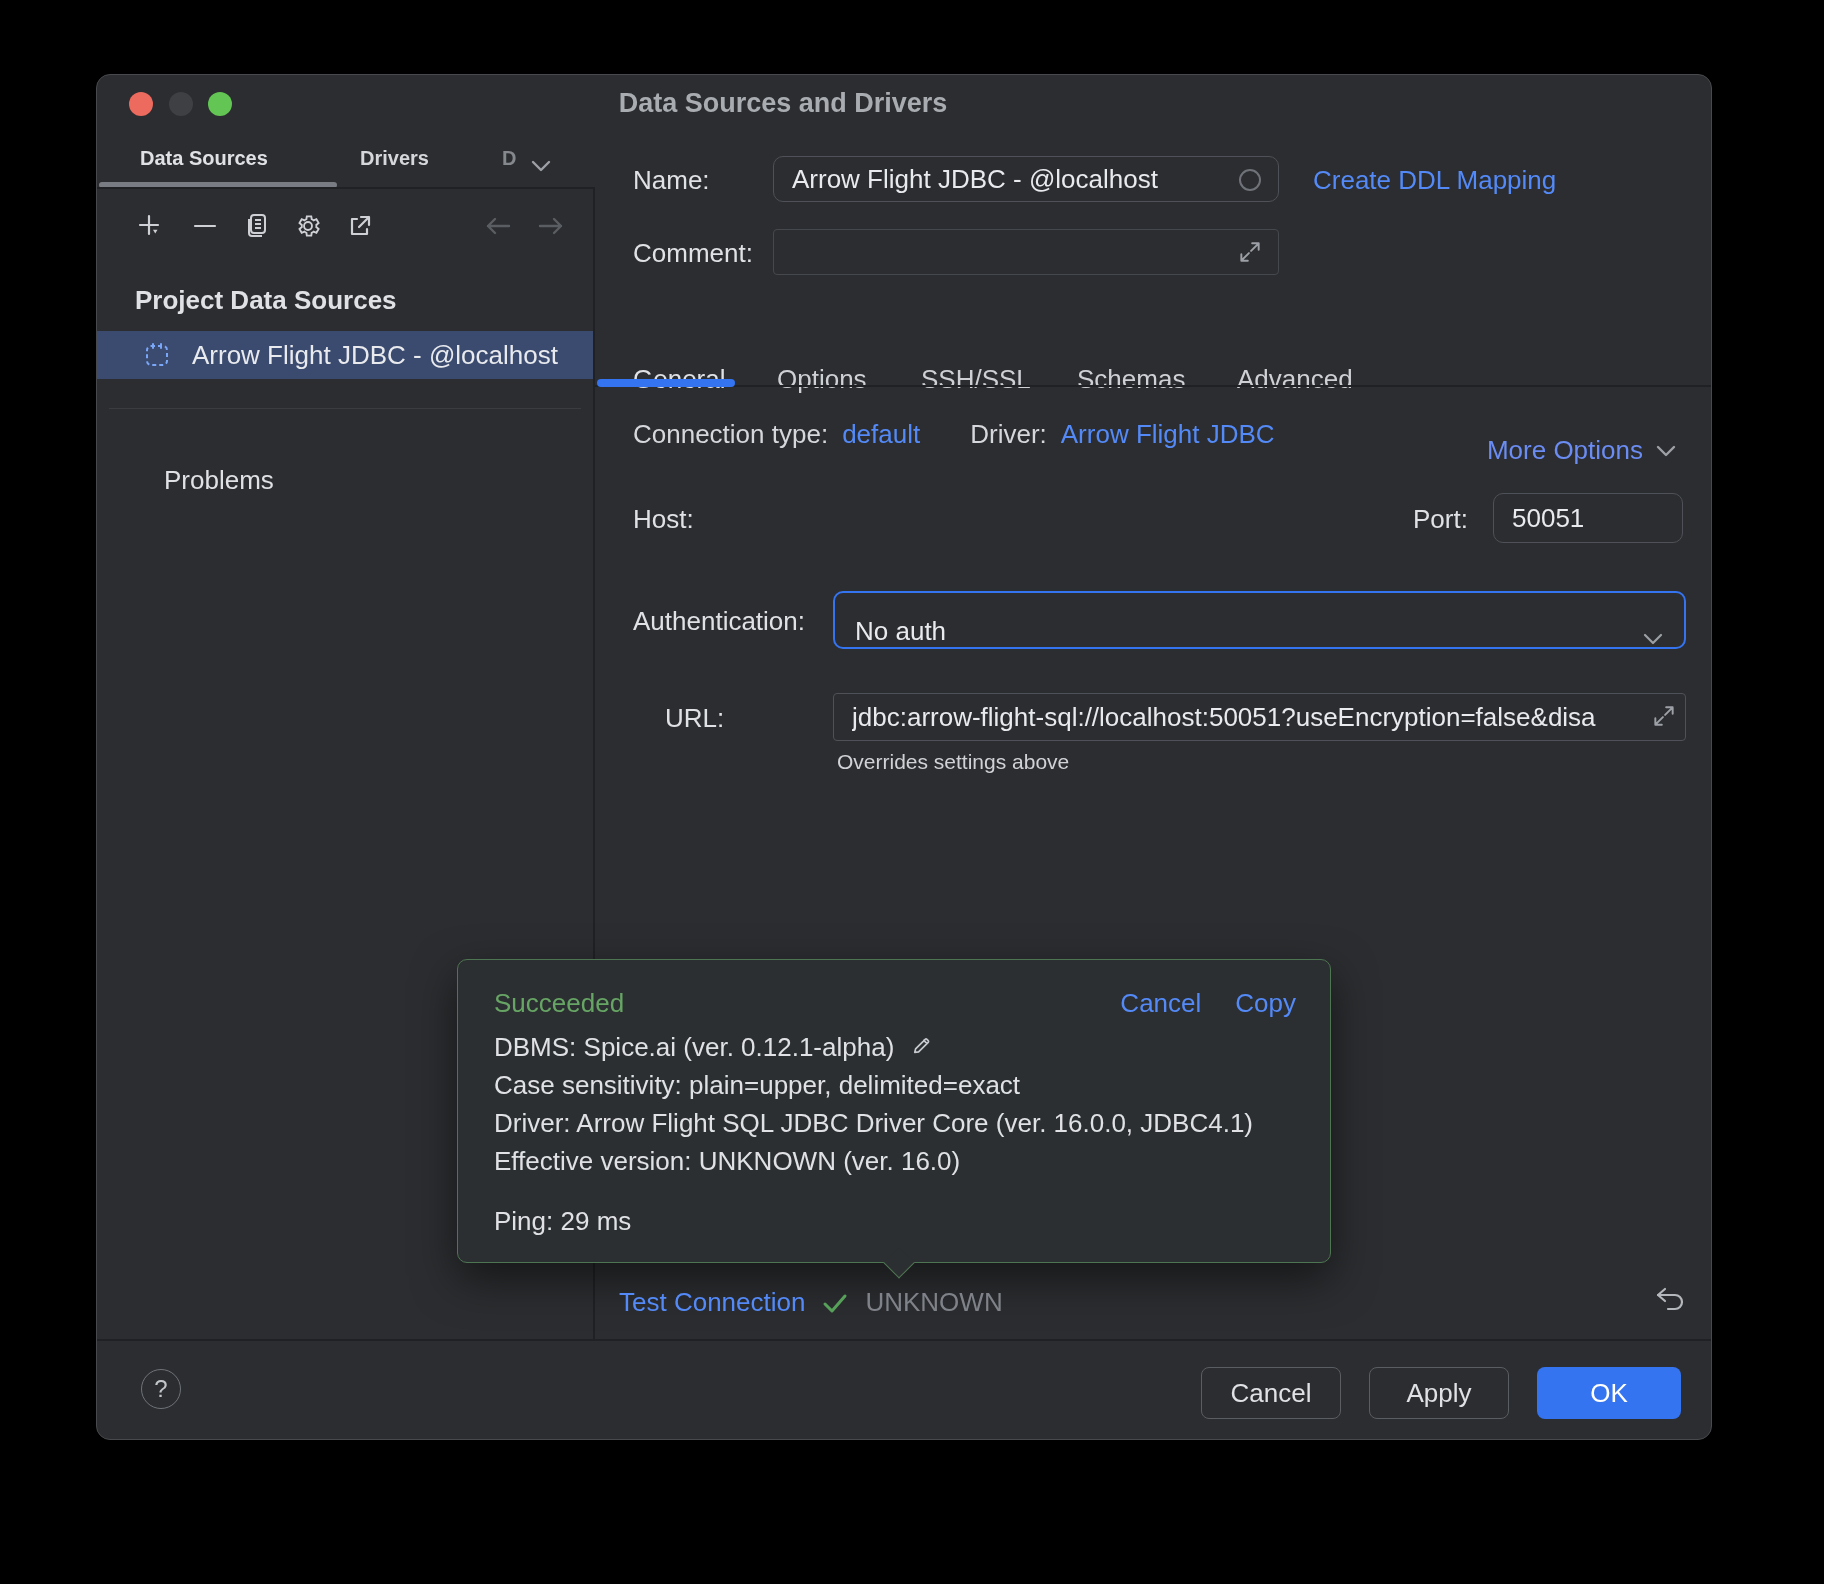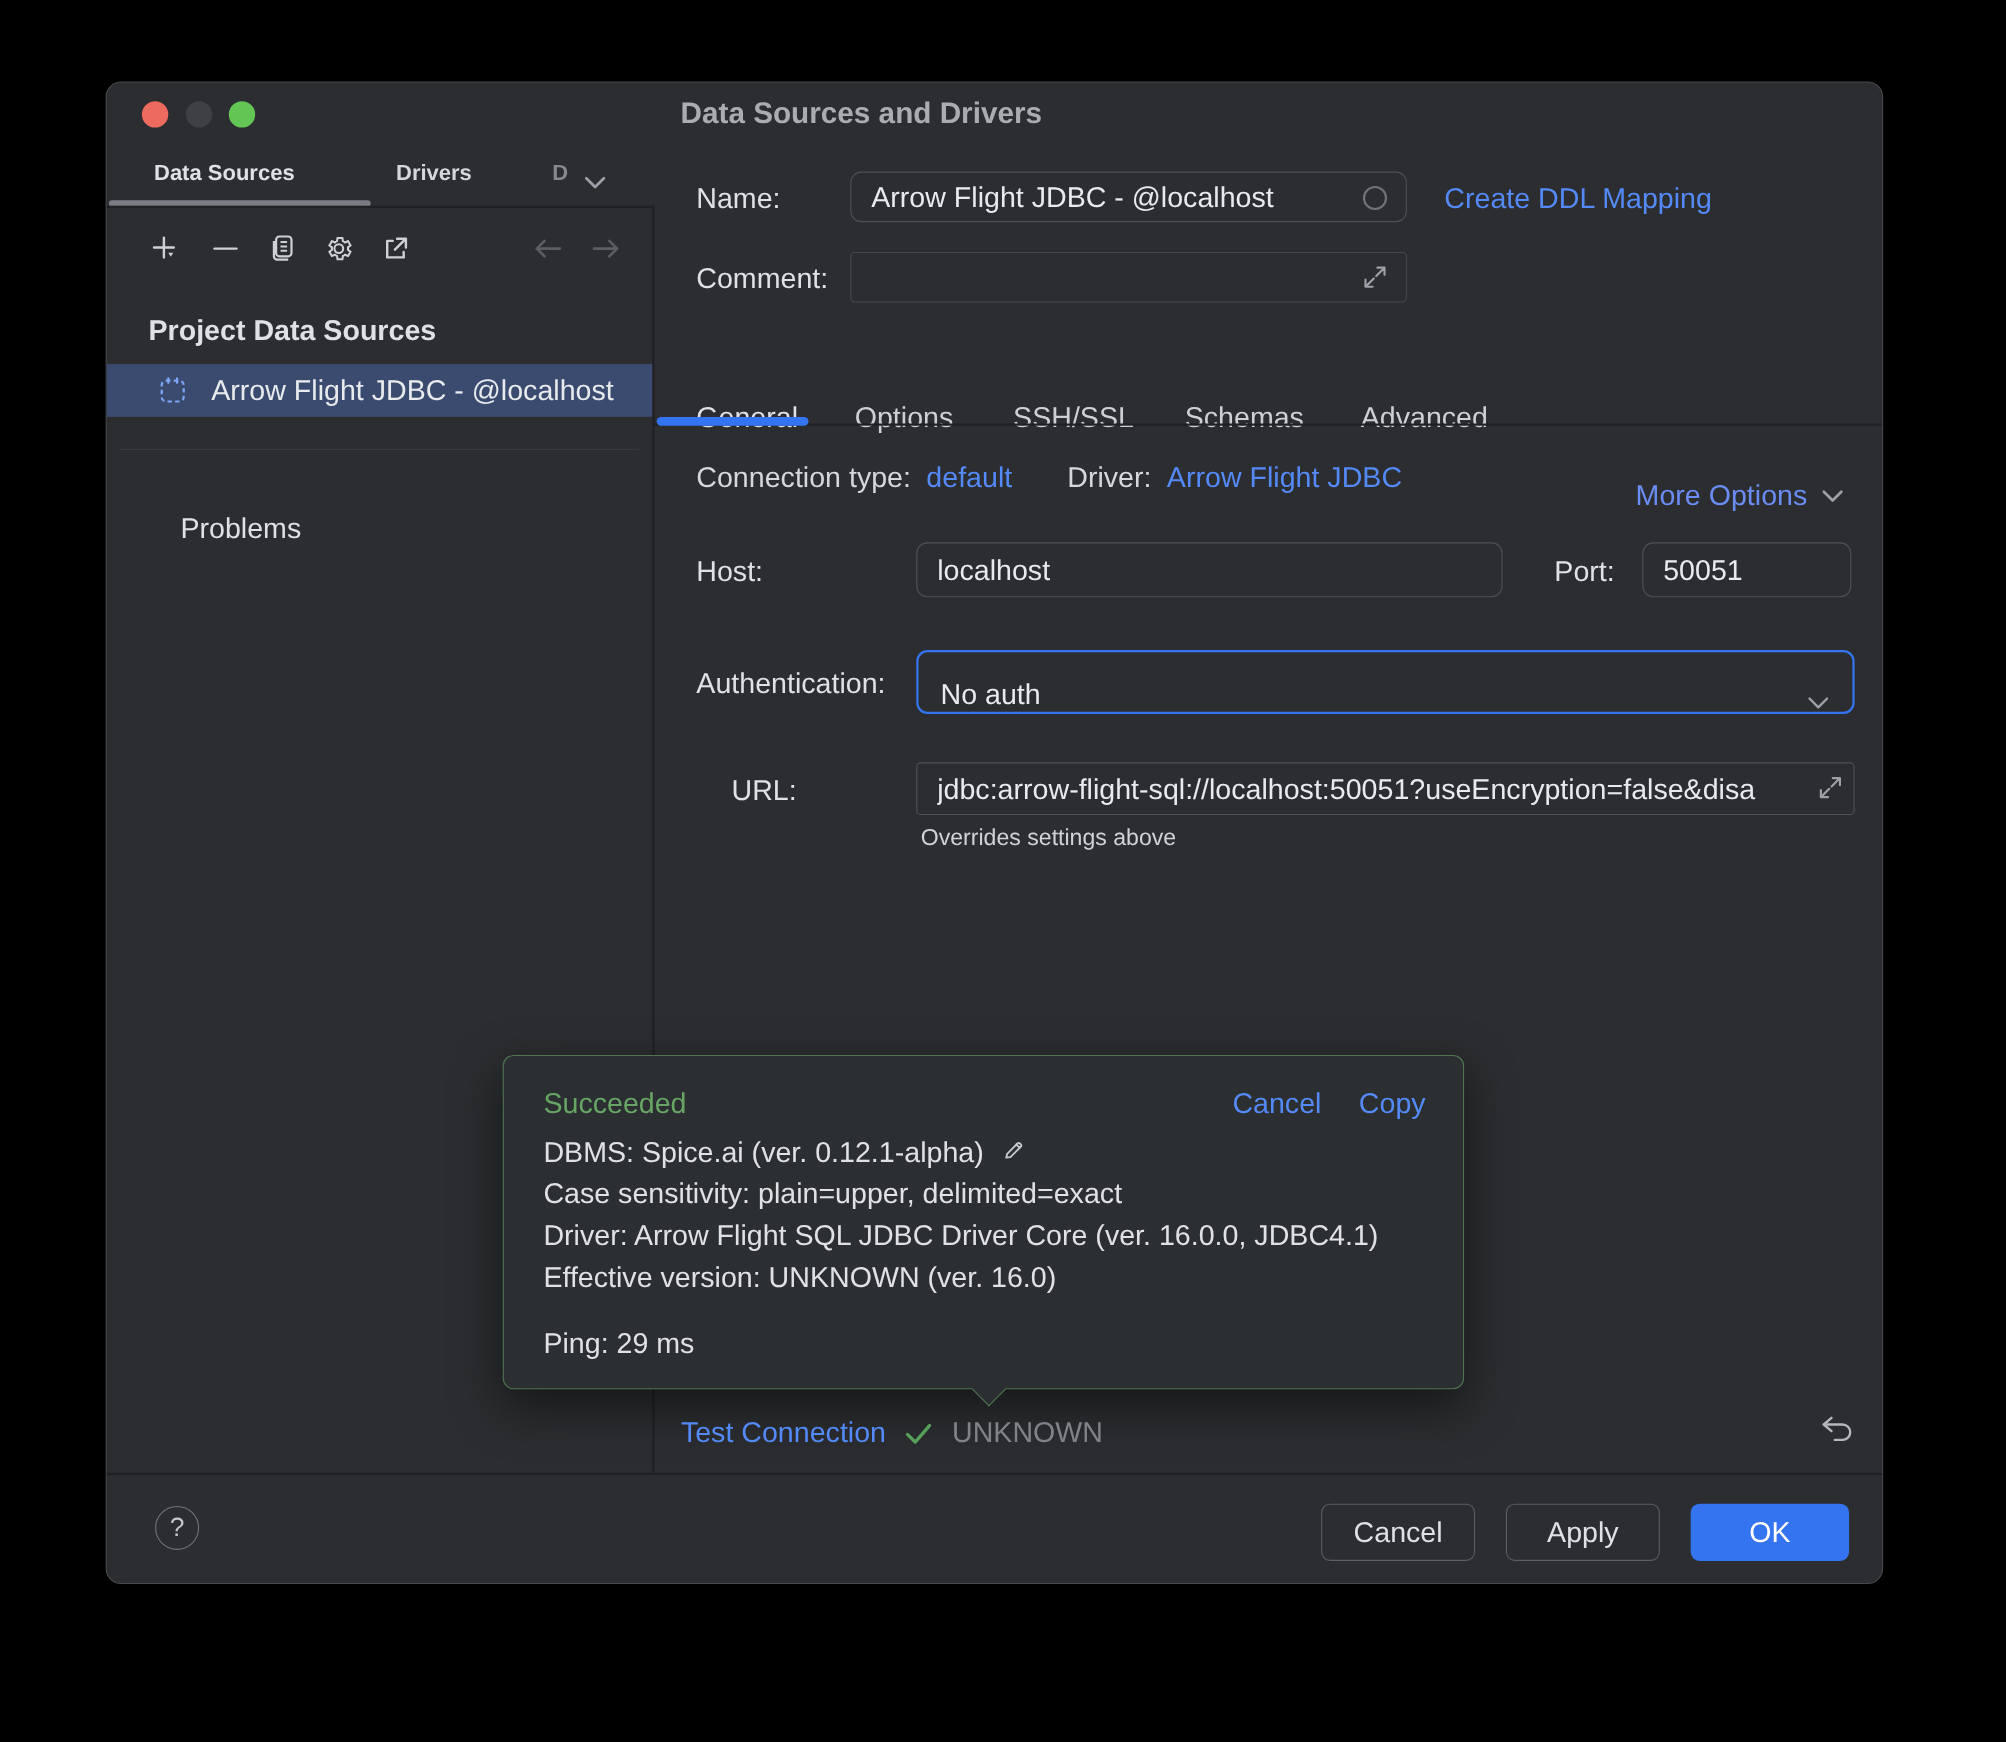--- a/index.html
+++ b/index.html
@@ -186,21 +186,20 @@
     <span class="link">Arrow Flight JDBC</span>
   </div>
   <div class="abs more-opt">
     <span class="link" style="color:#6b8cf2;">More Options</span>
     <svg width="22" height="16" viewBox="0 0 22 16">
         <path d="M3 4l8 8 8-8" fill="none" stroke="#9da0a6" stroke-width="2.4" stroke-linecap="round" stroke-linejoin="round"></path>
       </svg>
   </div>
 
   <div class="abs f-label" style="top:429px;">Host:</div>
-  <input class="inp" style="left: 736px; top: 418px; width: 533px; height: 50px;" value="localhost">
   <div class="abs f-label" style="left:1316px; top:429px;">Port:</div>
   <input class="inp" style="left: 1396px; top: 418px; width: 190px; height: 50px;" value="50051">
 
   <div class="abs f-label" style="top:531px;">Authentication:</div>
   <div class="abs select">
     <span class="val">No auth</span>
     <svg width="22" height="16" viewBox="0 0 22 16">
         <path d="M3 4l8 8 8-8" fill="none" stroke="#9da0a6" stroke-width="2.2" stroke-linecap="round" stroke-linejoin="round"></path>
       </svg>
   </div>

